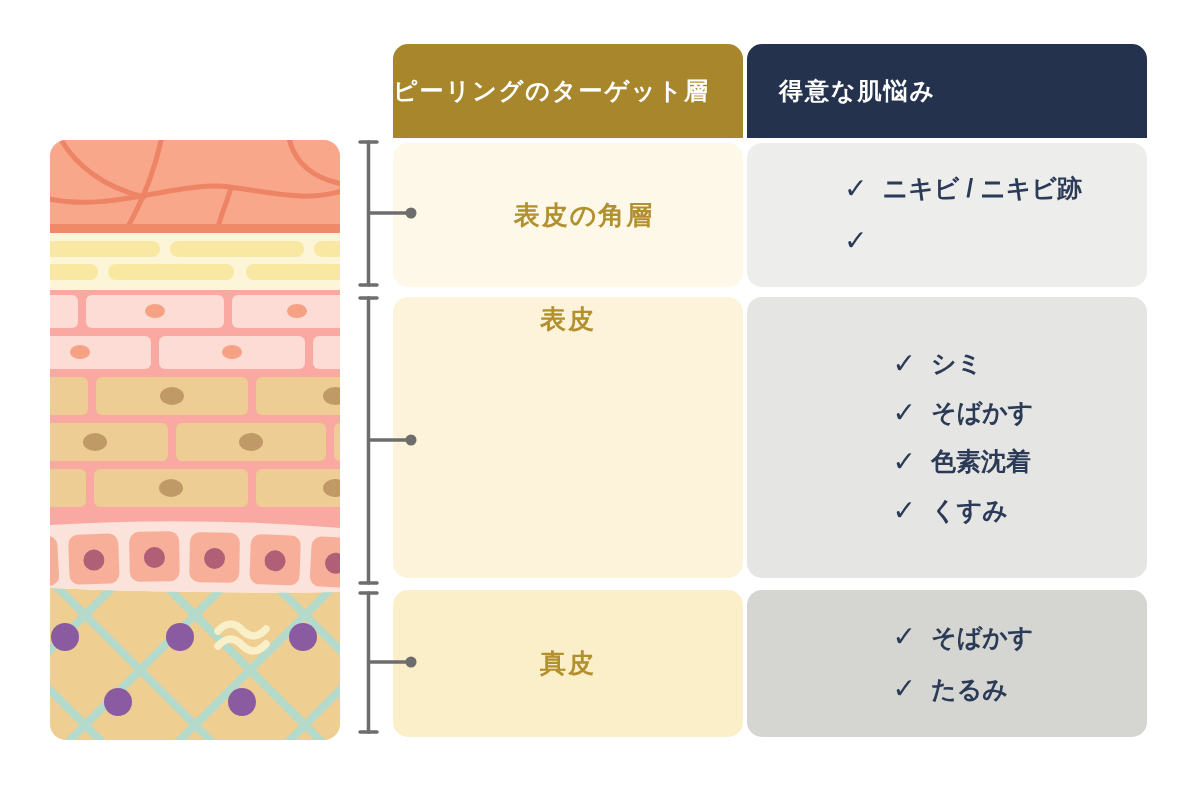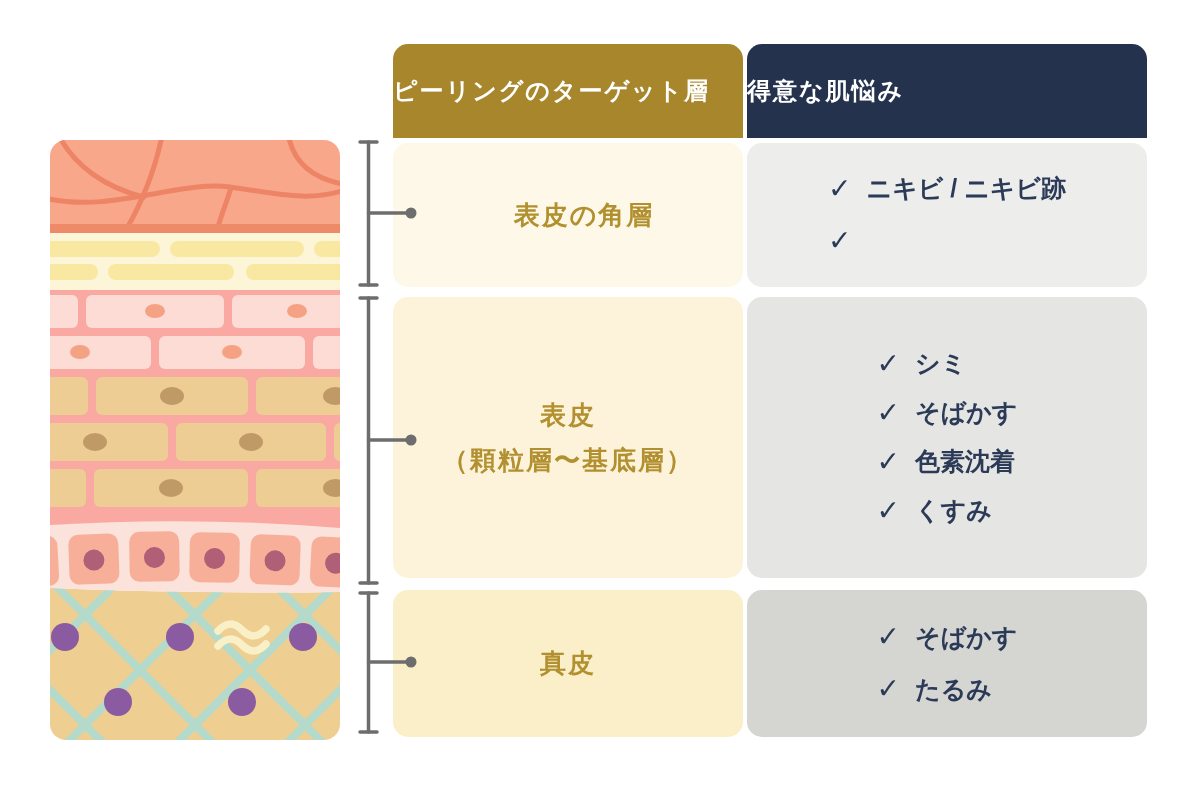--- a/index.html
+++ b/index.html
@@ -9,40 +9,40 @@
     height: 800px;
     background: #ffffff;
     overflow: hidden;
     font-family: "Liberation Sans", "DejaVu Sans", sans-serif;
     font-weight: 700;
   }
 
   
   .cell { position: absolute; box-sizing: border-box; }
   .col-left  { left: 393px; width: 350px; }
-  .col-right { left: 747px; width: 400px; }
+  .col-right { left: 747px; width: 400px; padding-left: 32px; }
 
   .header-row { top: 44px; height: 94px; border-radius: 15px 15px 0 0;
     display: flex; align-items: center; }
   .header-row span { color: #ffffff; font-size: 24px; letter-spacing: 2px; }
   .hdr-gold { background: #A8862B; }
   .hdr-navy { background: #24324E; }
 
   .r0 { top: 143px; height: 144px; }
   .r1 { top: 297px; height: 281px; }
   .r2 { top: 590px; height: 147px; }
 
   .layer-cell { border-radius: 15px; display: flex; flex-direction: column;
     align-items: center; justify-content: center;
     color: #B3902F; font-size: 26px; letter-spacing: 2px; line-height: 1.7; z-index: 1; }
   .concern-cell { border-radius: 15px; display: flex;
     align-items: center; justify-content: center;
     color: #2B3A56; font-size: 25px; z-index: 1; }
   .bg-cream-0 { background: #FDF8E8; padding-left: 32px; }
-  .bg-cream-1 { background: #FCF3DA; }
+  .bg-cream-1 { background: #FCF3DA; justify-content: space-between; }
   .bg-cream-2 { background: #FAEFC9; justify-content: center; }
   .bg-gray-0  { background: #EDEDEC; }
   .bg-gray-1  { background: #E5E5E3; }
   .bg-gray-2  { background: #D5D5D2; }
 
   .concern-list { display: flex; flex-direction: column; align-items: flex-start; gap: 17px; }
   .r1 .concern-list { gap: 14px; }
   .concern-item { display: flex; align-items: center; gap: 15px; line-height: 1.25; }
   .check { font-size: 28px; transform: translateY(-1px); }
 
@@ -237,21 +237,20 @@
         <span>ニキビ / ニキビ跡</span>
       </div>
       <div class="concern-item">
         <span class="check">✓</span>
       </div>
     </div>
   </div>
 
   <div class="cell col-left r1 layer-cell bg-cream-1">
     <span>表皮</span>
-    <span>（顆粒層〜基底層）</span>
   </div>
   <div class="cell col-right r1 concern-cell bg-gray-1">
     <div class="concern-list">
       <div class="concern-item">
         <span class="check">✓</span>
         <span>シミ</span>
       </div>
       <div class="concern-item">
         <span class="check">✓</span>
         <span>そばかす</span>

